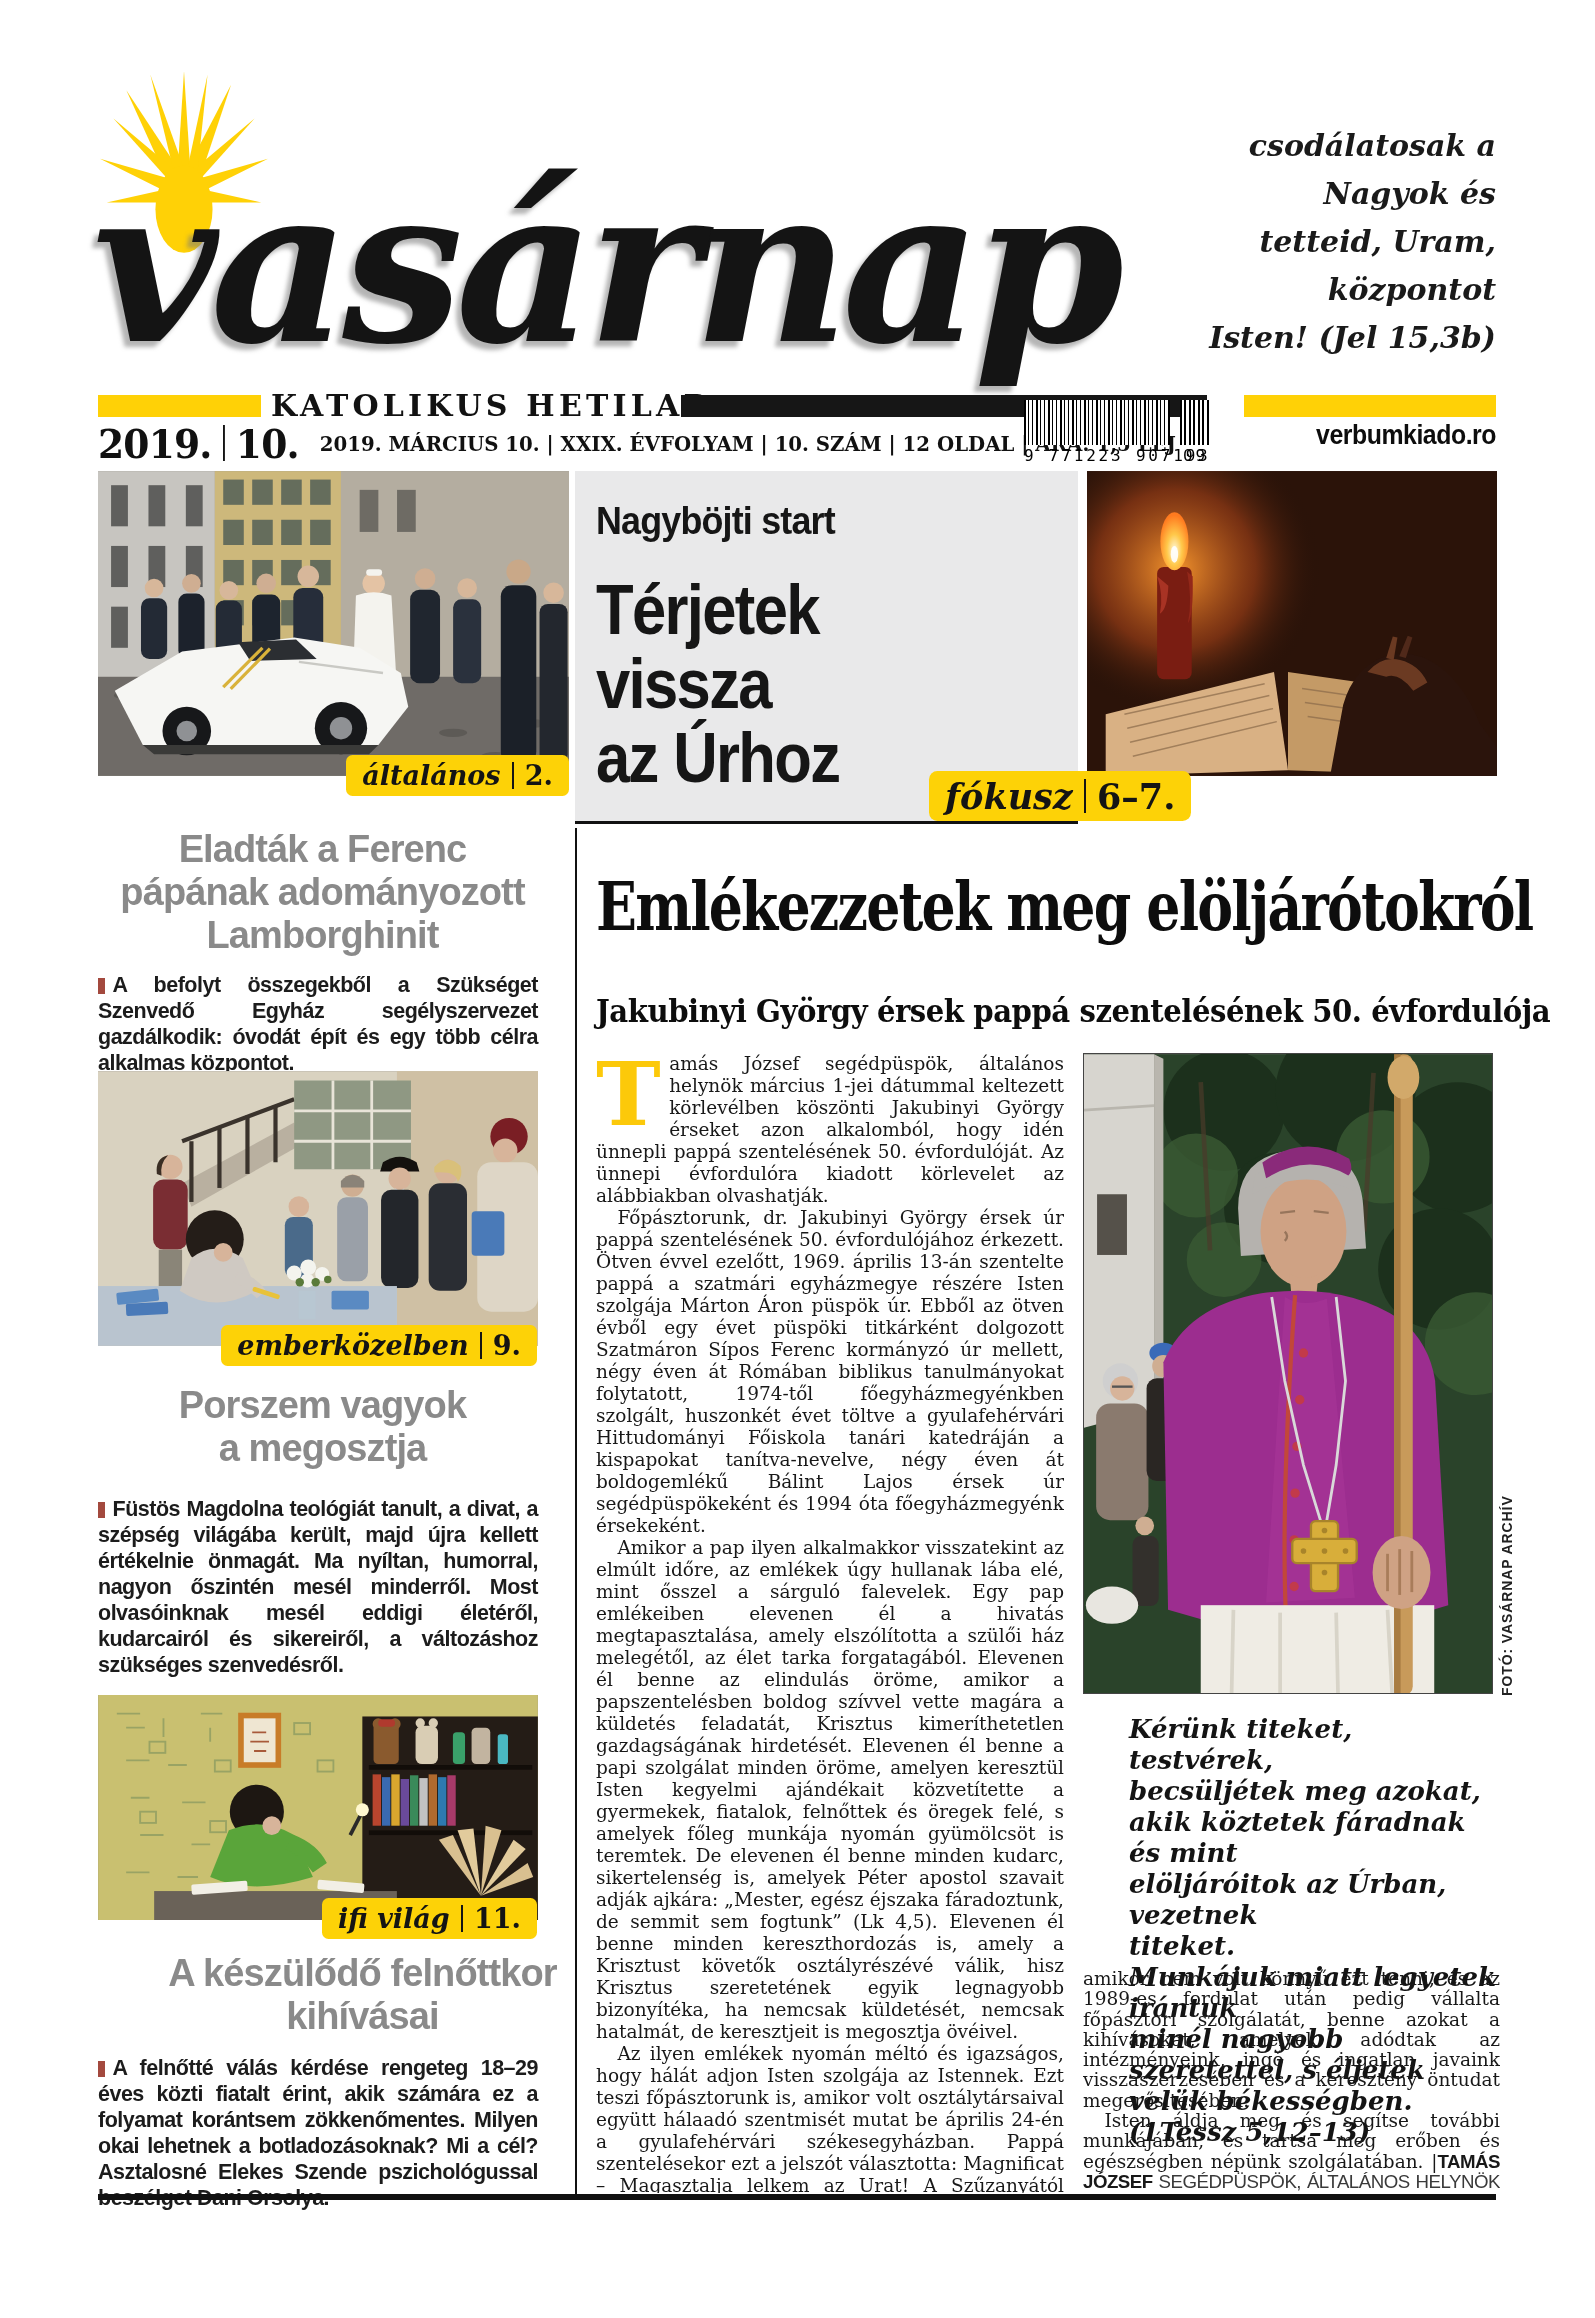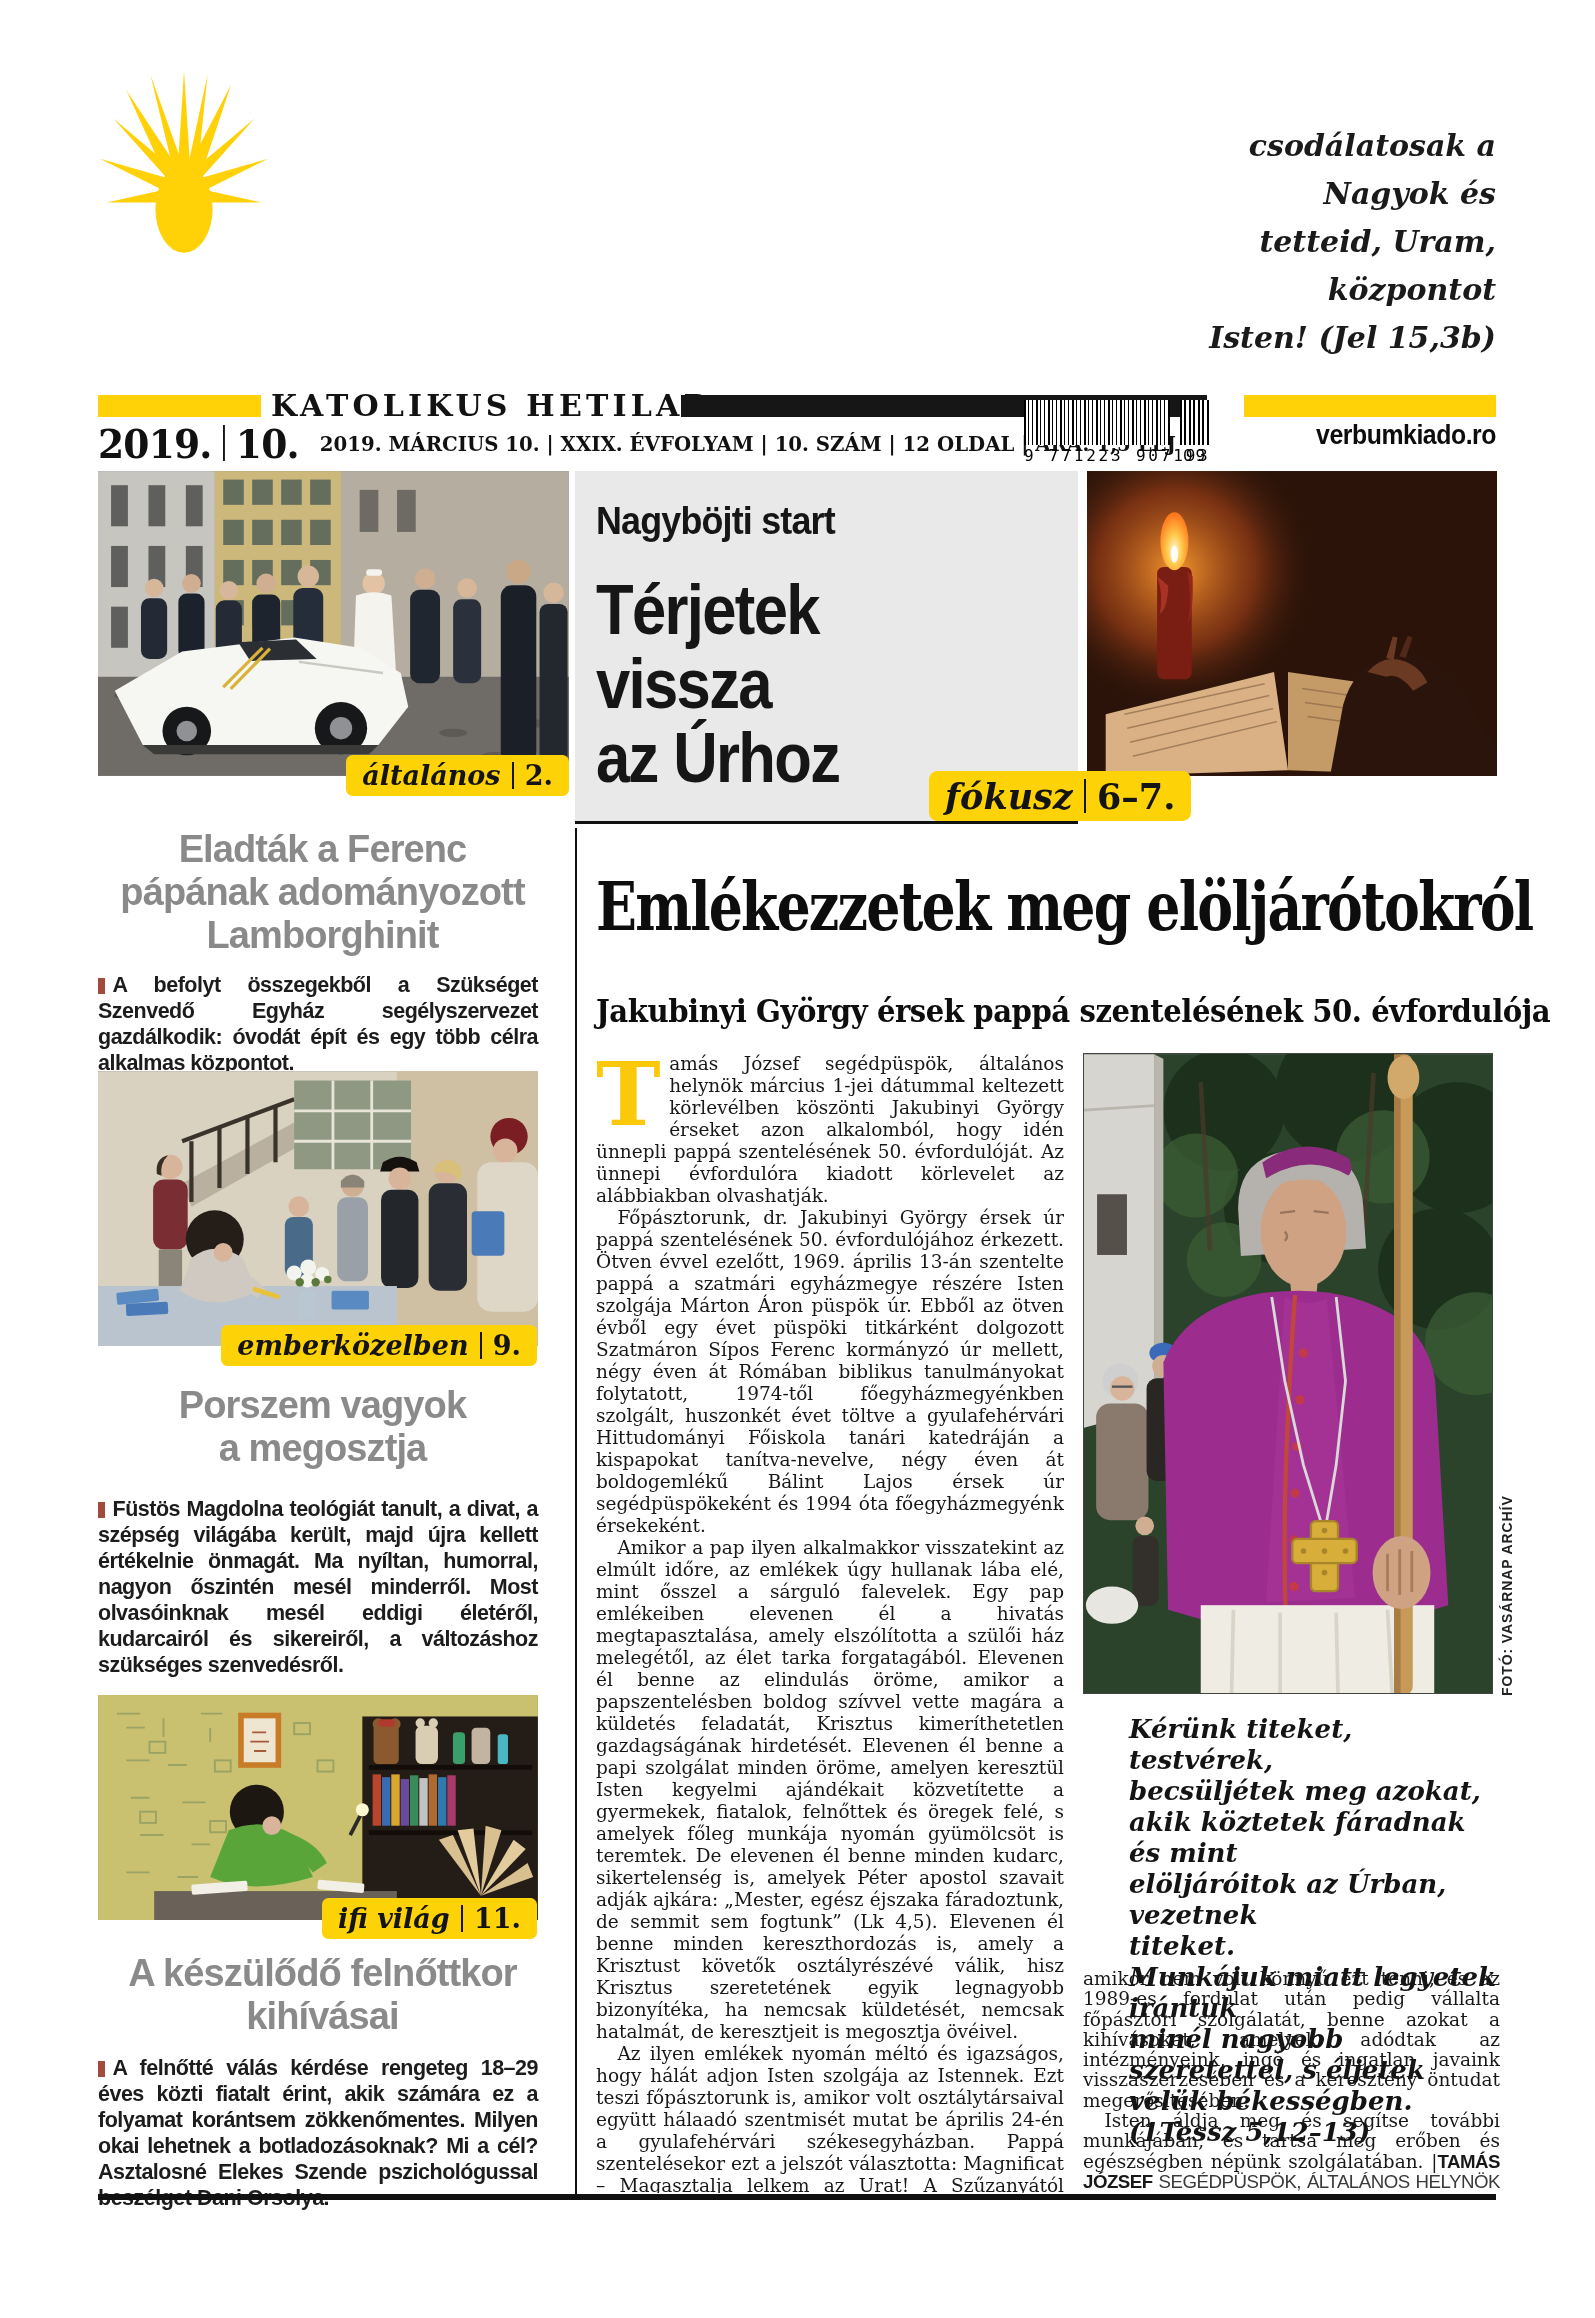--- a/index.html
+++ b/index.html
@@ -61,21 +61,21 @@
   .lc-h span{display:block;text-align:center;}
   .lc-lead{left:98px;width:440px;font:bold 21.5px/26px "Liberation Sans","DejaVu Sans",sans-serif;
            color:#1c1c1c;text-align:justify;letter-spacing:-0.5px;}
   .bullet{display:inline-block;width:7px;height:16px;background:#a3493e;margin-right:7.5px;vertical-align:-2.3px;}
   #a1h{top:828px;} #a1lead{top:972px;}
   #photo-sign{left:98px;top:1071px;width:440px;height:275px;}
   #badge-ember{right:1058px;top:1325px;}
   #a2h{top:1384px;} #a2lead{top:1496px;}
   #photo-desk{left:98px;top:1695px;width:440px;height:225px;}
   #badge-ifi{right:1058px;top:1898px;}
-  #a3h{top:1952px;} #a3lead{top:2055px;}
+  #a3h{top:1952px;margin-left:40px;} #a3lead{top:2055px;}
 
   
   #vdiv{left:575px;top:828px;width:1.9px;height:1367px;background:#111;}
   #main-h{left:596px;top:867px;width:1140px;font:bold 68px/79px "DejaVu Serif",serif;
           letter-spacing:-2.3px;color:#0d0d0d;transform:scaleX(.79);transform-origin:left top;white-space:nowrap;}
   #main-sub{left:596px;top:993px;width:1000px;font:bold 31px/37px "DejaVu Serif",serif;
             letter-spacing:-0.5px;color:#0d0d0d;transform:scaleX(.94);transform-origin:left top;white-space:nowrap;}
   #midcol{left:596px;top:1053px;width:468px;height:1140px;overflow:hidden;
           font:18.5px/22px "DejaVu Serif",serif;color:#181818;text-align:justify;}
   #midcol p{margin:0;text-indent:21.5px;}
@@ -109,20 +109,21 @@
       <polygon points="92,28 54,60 58,66"></polygon>
       <polygon points="0,52 40,72 42,64"></polygon>
       <polygon points="100,52 58,64 60,72"></polygon>
       <polygon points="4,78 40,78 40,70"></polygon>
       <polygon points="96,78 60,70 60,78"></polygon>
       <polygon points="30,2 44,60 50,58"></polygon>
       <polygon points="64,2 52,58 58,60"></polygon>
       <ellipse cx="50" cy="82" rx="17" ry="26"></ellipse>
     </g>
   </svg>
+  <div id="logo" class="abs">vasárnap</div>
 
   <div id="quote" class="abs">
     <span>csodálatosak a</span>
     <span>Nagyok és</span>
     <span>tetteid, Uram,</span>
     <span>központot</span>
     <span>Isten! (Jel 15,3b)</span>
   </div>
 
   <div id="ybar-l" class="abs ybar"></div>

